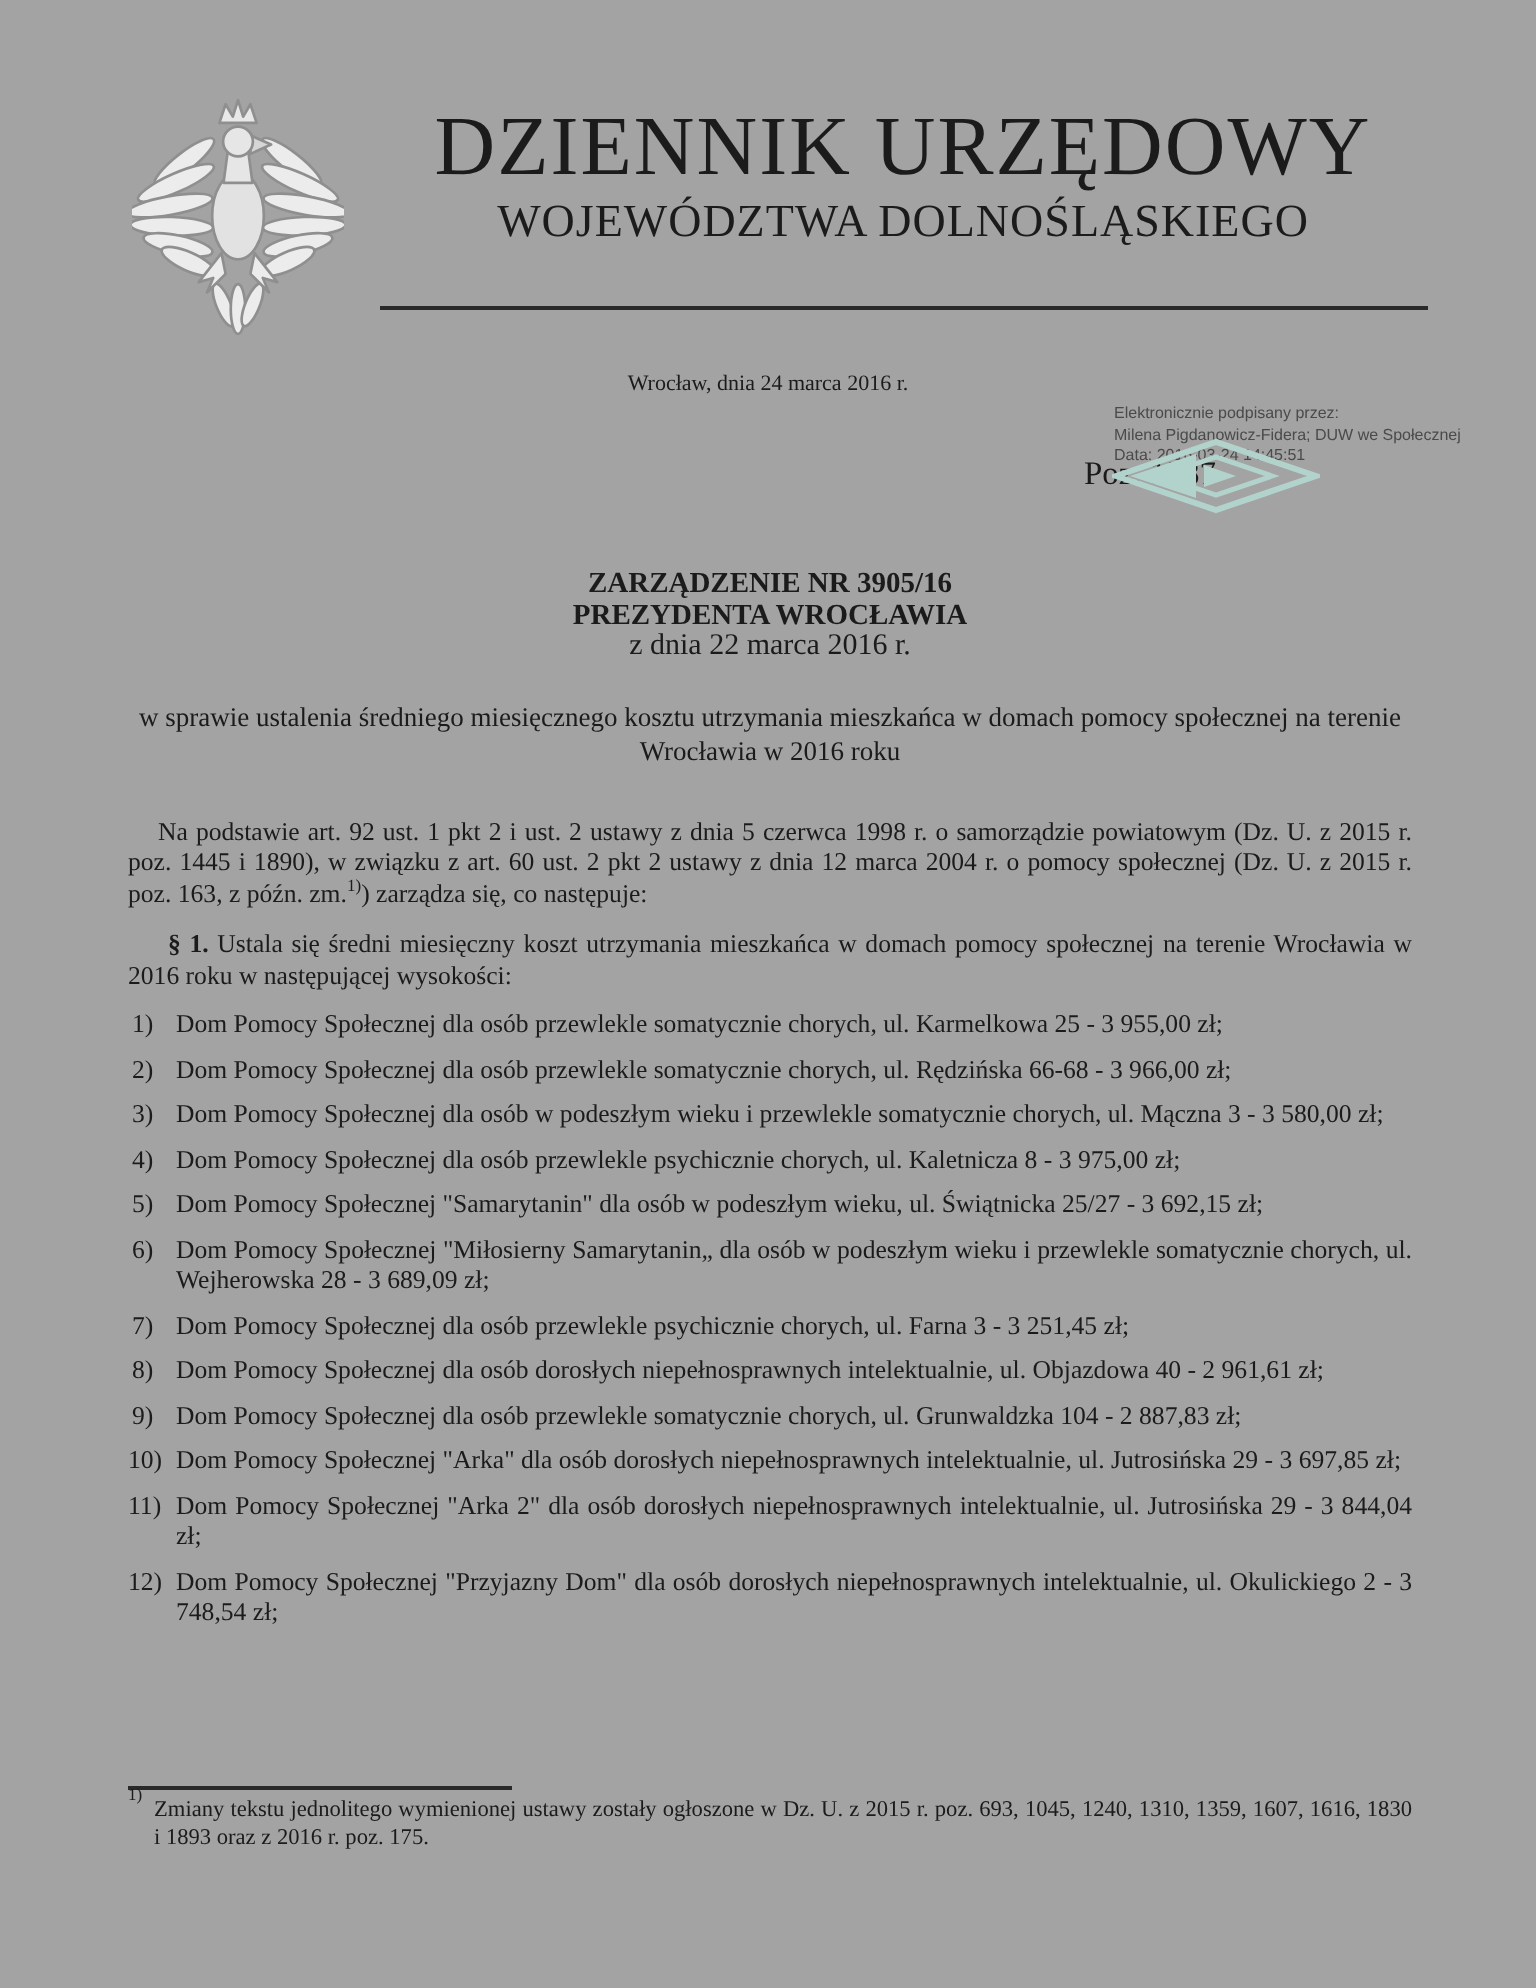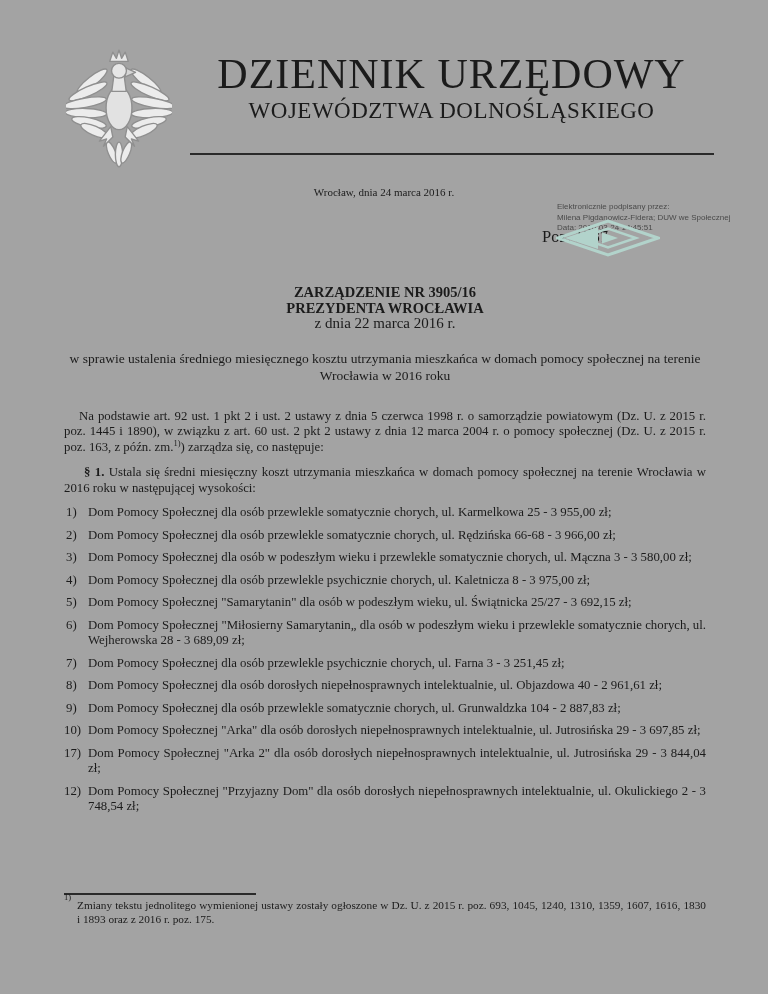--- a/index.html
+++ b/index.html
@@ -118,21 +118,21 @@
       <div class="item"><span class="num">1)</span><span>Dom Pomocy Społecznej dla osób przewlekle somatycznie chorych, ul. Karmelkowa 25 - 3 955,00 zł;</span></div>
       <div class="item"><span class="num">2)</span><span>Dom Pomocy Społecznej dla osób przewlekle somatycznie chorych, ul. Rędzińska 66-68 - 3 966,00 zł;</span></div>
       <div class="item"><span class="num">3)</span><span>Dom Pomocy Społecznej dla osób w podeszłym wieku i przewlekle somatycznie chorych, ul. Mączna 3 - 3 580,00 zł;</span></div>
       <div class="item"><span class="num">4)</span><span>Dom Pomocy Społecznej dla osób przewlekle psychicznie chorych, ul. Kaletnicza 8 - 3 975,00 zł;</span></div>
       <div class="item"><span class="num">5)</span><span>Dom Pomocy Społecznej "Samarytanin" dla osób w podeszłym wieku, ul. Świątnicka 25/27 - 3 692,15 zł;</span></div>
       <div class="item"><span class="num">6)</span><span>Dom Pomocy Społecznej "Miłosierny Samarytanin„  dla osób w podeszłym wieku i przewlekle somatycznie chorych, ul. Wejherowska 28 - 3 689,09 zł;</span></div>
       <div class="item"><span class="num">7)</span><span>Dom Pomocy Społecznej dla osób przewlekle psychicznie chorych, ul. Farna 3  - 3 251,45 zł;</span></div>
       <div class="item"><span class="num">8)</span><span>Dom Pomocy Społecznej dla osób dorosłych niepełnosprawnych intelektualnie, ul. Objazdowa 40 - 2 961,61 zł;</span></div>
       <div class="item"><span class="num">9)</span><span>Dom Pomocy Społecznej dla osób przewlekle somatycznie chorych, ul. Grunwaldzka 104 - 2 887,83 zł;</span></div>
       <div class="item wide"><span class="num">10)</span><span>Dom Pomocy Społecznej "Arka" dla osób dorosłych niepełnosprawnych intelektualnie, ul. Jutrosińska 29 - 3 697,85 zł;</span></div>
-      <div class="item wide"><span class="num">17)</span><span>Dom Pomocy Społecznej "Arka 2" dla osób dorosłych niepełnosprawnych intelektualnie, ul. Jutrosińska 29 - 3 844,04 zł;</span></div>
+      <div class="item wide"><span class="num">11)</span><span>Dom Pomocy Społecznej "Arka 2" dla osób dorosłych niepełnosprawnych intelektualnie, ul. Jutrosińska 29 - 3 844,04 zł;</span></div>
       <div class="item wide"><span class="num">12)</span><span>Dom Pomocy Społecznej "Przyjazny Dom" dla osób dorosłych niepełnosprawnych intelektualnie, ul. Okulickiego 2 - 3 748,54 zł;</span></div>
     </div>
   </div>
 
   <div class="footnote">
     <div class="footnote-rule"></div>
     <div class="footnote-body"><sup class="fnref">1)</sup><span>Zmiany tekstu jednolitego wymienionej ustawy zostały ogłoszone w Dz. U. z 2015 r. poz. 693, 1045, 1240, 1310, 1359, 1607, 1616, 1830 i 1893 oraz z 2016 r. poz. 175.</span></div>
   </div>
 
 </div>

